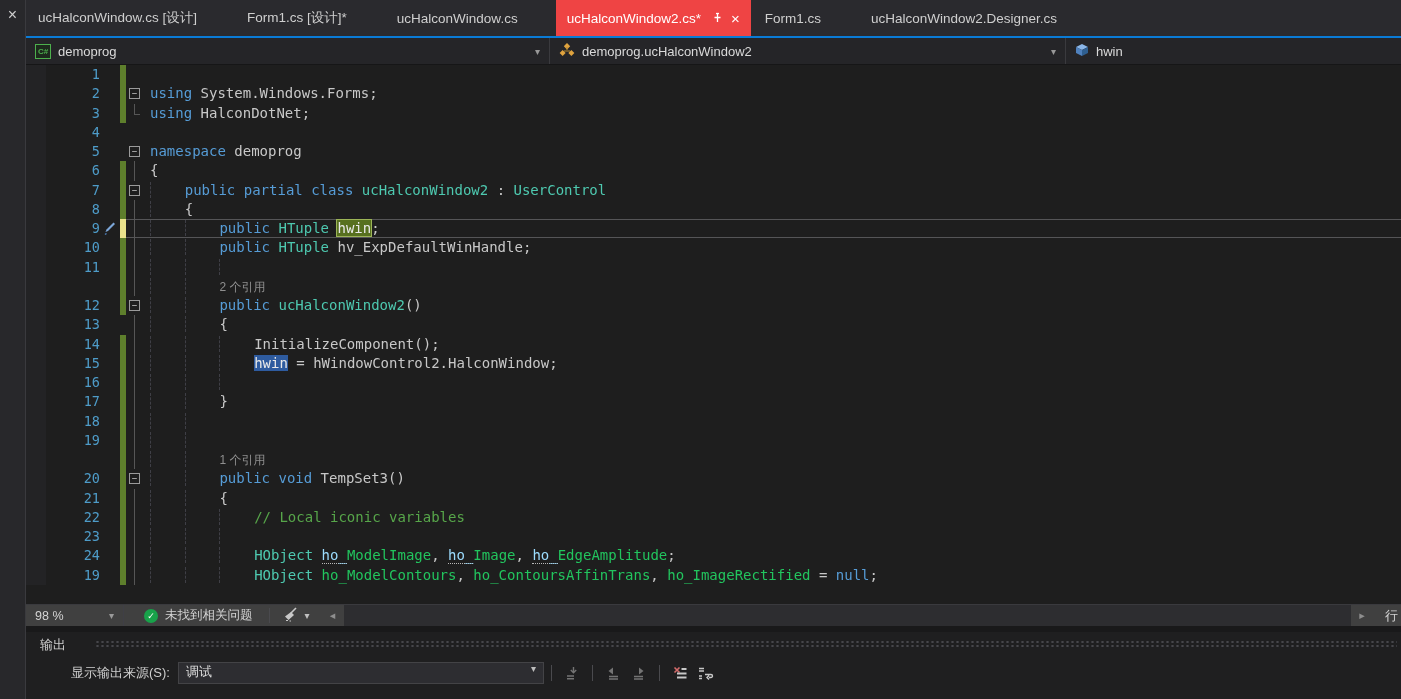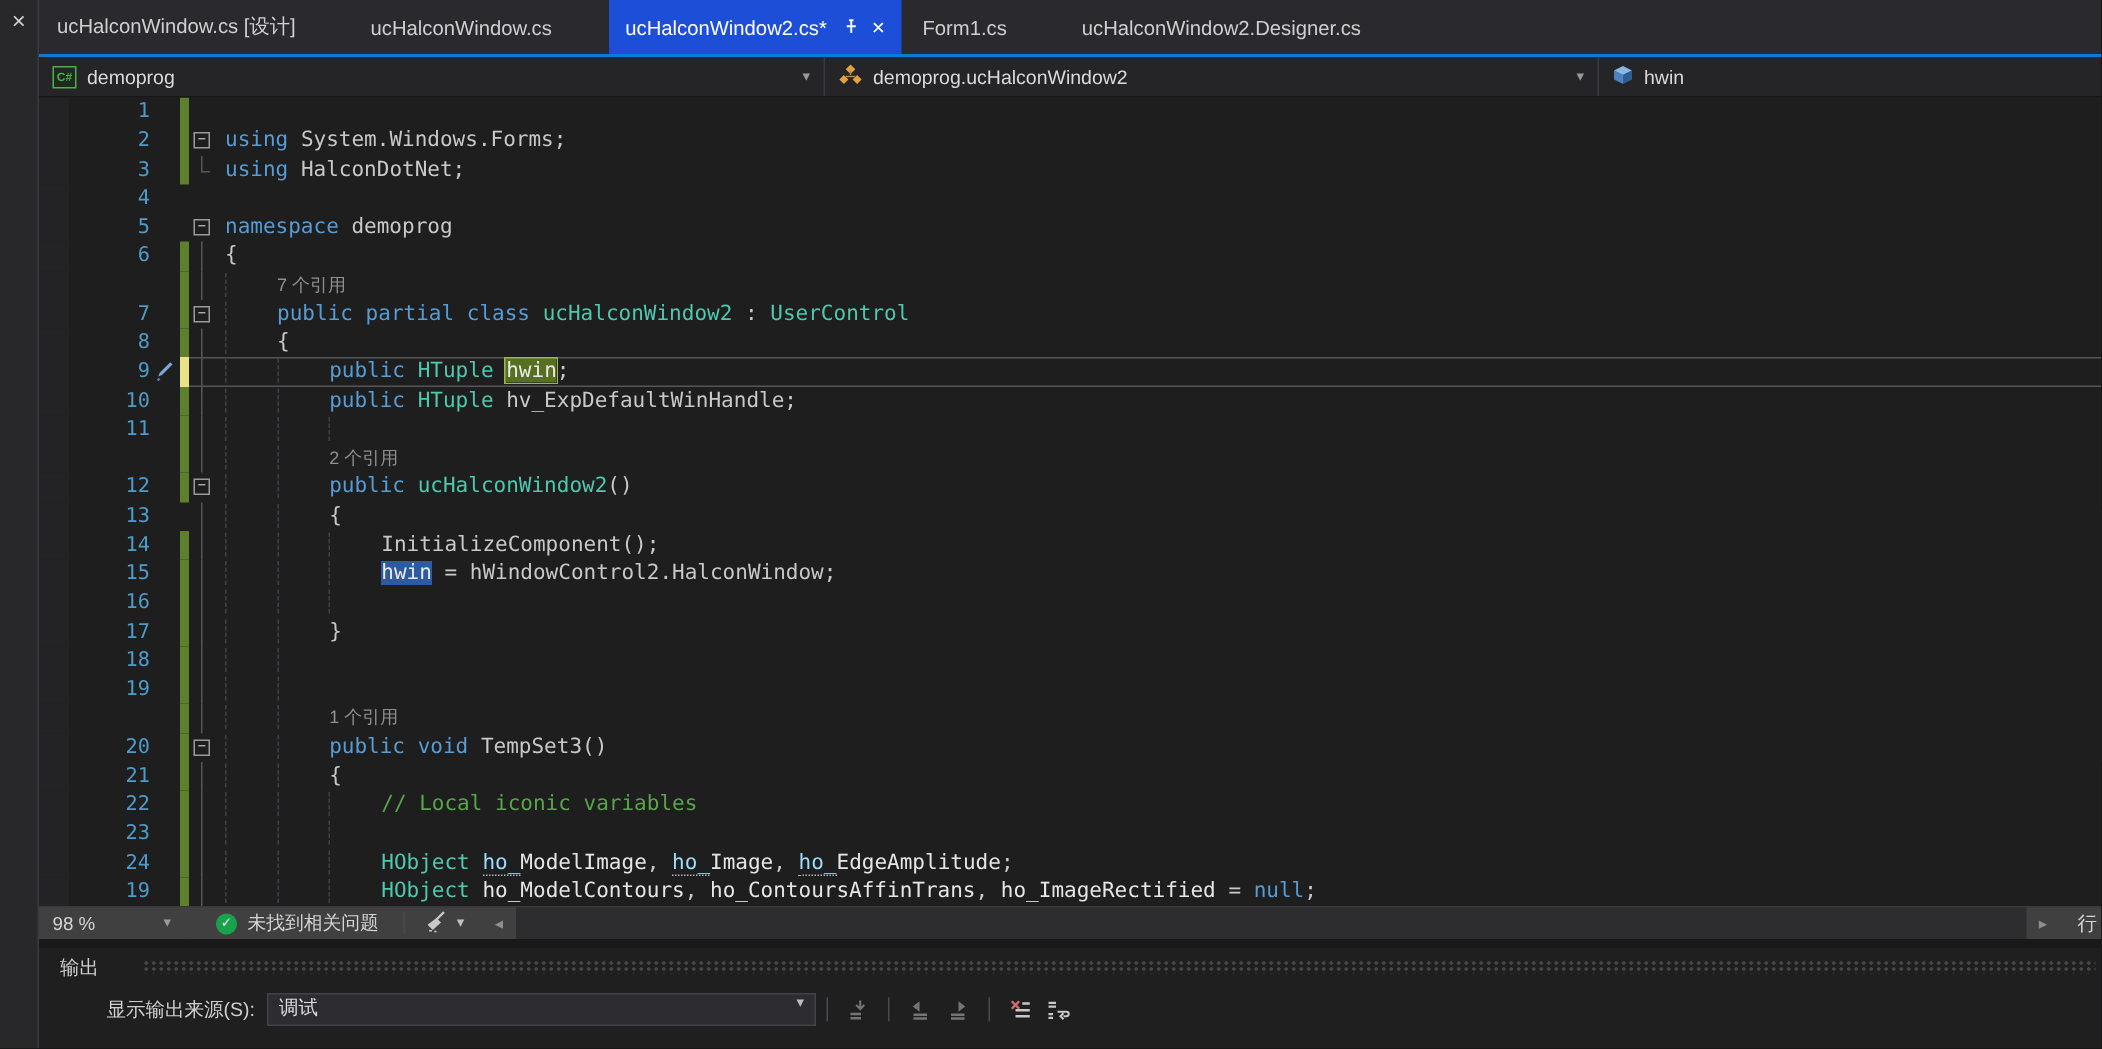--- a/index.html
+++ b/index.html
@@ -6,21 +6,21 @@
   *{box-sizing:border-box;}
   .app{width:1401px;height:699px;display:flex;overflow:hidden;background:#1e1e1e;
        font-family:"Liberation Sans","DejaVu Sans",sans-serif;color:#d0d0d0;}
   
   .rail{width:26px;flex:none;background:#28282b;border-right:1px solid #3a3a3e;display:flex;flex-direction:column;align-items:center;}
   .rail .xbtn{margin-top:7px;font-size:16px;line-height:16px;color:#cfcfcf;cursor:default;}
   .main{flex:1;min-width:0;display:flex;flex-direction:column;}
   
   .tabbar{height:36px;flex:none;background:#2a2a2e;display:flex;align-items:stretch;overflow:hidden;}
   .tab{display:flex;align-items:center;padding:0 12px;margin-right:26px;font-size:13.5px;color:#cfcfcf;white-space:nowrap;}
-  .tab.active{background:#1d4ed8;color:#fff;margin-right:2px;gap:9px;padding:0 11px;}
+  .tab.active{background:#ef4444;color:#fff;margin-right:2px;gap:9px;padding:0 11px;}
   .tab .ticon{display:flex;align-items:center;}
   .tab .tclose{font-size:15px;line-height:15px;}
   .bluebar{height:2px;flex:none;background:#0a7bd6;}
   
   .navbar{height:27px;flex:none;background:#252528;border-bottom:1px solid #161617;display:flex;align-items:stretch;font-size:13px;}
   .nav-combo{display:flex;align-items:center;gap:7px;padding:0 9px;border-right:1px solid #3a3a3e;color:#dadada;}
   .nav-combo.c1{width:524px;}
   .nav-combo.c2{width:516px;}
   .nav-combo.c3{flex:1;border-right:none;}
   .nav-combo .caret{margin-left:auto;color:#989898;font-size:10px;}
@@ -37,21 +37,21 @@
   .m-chg.y{background:#e9e28b;}
   .body{flex:1;min-width:0;display:flex;}
   .row.cur .body{box-shadow:inset 0 1px 0 #555557, inset 0 -1px 0 #555557;}
   .m-fold{width:18px;flex:none;position:relative;}
   .m-fold.line::before{content:"";position:absolute;left:8px;top:0;bottom:0;width:1px;background:#565656;}
   .m-fold.lend::before{content:"";position:absolute;left:8px;top:0;height:55%;width:5px;border-left:1px solid #565656;border-bottom:1px solid #565656;}
   .fb{position:absolute;left:3px;top:4px;width:11px;height:11px;border:1px solid #9a9a9a;background:#1e1e1e;
       color:#c8c8c8;font-size:9px;line-height:9px;text-align:center;}
   pre.code{margin:0;padding-left:6px;white-space:pre;flex:1;min-width:0;overflow:hidden;}
   .tk-kw{color:#569cd6}.tk-ty{color:#4ec9b0}.tk-pl{color:#c8c8c8}.tk-cm{color:#57a64a}
-  .tk-vd{color:#e5e5e5}
+  .tk-vd{color:#22c55e}
   .tk-vdd{color:#9cdcfe;border-bottom:1px dotted #b8b8b8;}
   .tk-cl{color:#8f8f8f;font-size:12px;font-family:"Liberation Sans","DejaVu Sans",sans-serif;}
   .tk-ind{border-left:1px dashed #3f3f46;}
   .tk-hlg{background:#57701f;box-shadow:0 0 0 1px #9cb457;color:#e9e9e9;}
   .tk-hlb{background:#2e5b9f;color:#e9e9e9;}
   
   .editor-bar{height:22px;flex:none;background:#404040;border-top:1px solid #3a3a3e;display:flex;align-items:center;font-size:12.5px;color:#d4d4d4;}
   .zoombox{width:98px;height:100%;display:flex;align-items:center;padding:0 9px;border-right:1px solid #3f3f46;}
   .zoombox .caret{margin-left:auto;color:#9a9a9a;font-size:10px;}
   .health{display:flex;align-items:center;gap:7px;padding:0 16px 0 20px;}
@@ -81,20 +81,23 @@
   <div class="rail">
     <span class="xbtn">×</span>
   </div>
   <div class="main">
 
     <div class="tabbar" id="tabs">
         <div class="tab">
           <span class="tlabel">ucHalconWindow.cs [设计]</span>
         </div>
         <div class="tab">
+          <span class="tlabel">Form1.cs [设计]*</span>
+        </div>
+        <div class="tab">
           <span class="tlabel">ucHalconWindow.cs</span>
         </div>
         <div class="tab active">
           <span class="tlabel">ucHalconWindow2.cs*</span>
           <span class="ticon">
             <svg width="12" height="12" viewBox="0 0 12 12">
               <path d="M7.5 1.5 v4 M4.5 5.5 h6 M7.5 5.5 v4.5" stroke="#fff" stroke-width="1.3" fill="none"></path>
               <path d="M6 1.5 h3" stroke="#fff" stroke-width="1.3"></path>
             </svg>
           </span>
@@ -201,30 +204,20 @@
           <span class="m-num">6</span>
           <span class="m-pencil"></span>
           <span class="m-chg g"></span>
           <div class="body">
             <span class="m-fold line"></span>
             <pre class="code"><span class="tk-pl">{</span></pre>
           </div>
         </div>
         <div class="row">
           <span class="m-glyph"></span>
-          <span class="m-num"></span>
-          <span class="m-pencil"></span>
-          <span class="m-chg g"></span>
-          <div class="body">
-            <span class="m-fold line"></span>
-            <pre class="code"><span class="tk-ind">    </span><span class="tk-cl">7 个引用</span></pre>
-          </div>
-        </div>
-        <div class="row">
-          <span class="m-glyph"></span>
           <span class="m-num">7</span>
           <span class="m-pencil"></span>
           <span class="m-chg g"></span>
           <div class="body">
             <span class="m-fold ">
               <span class="fb">−</span>
             </span>
             <pre class="code"><span class="tk-ind">    </span><span class="tk-kw">public</span><span class="tk-pl"> </span><span class="tk-kw">partial</span><span class="tk-pl"> </span><span class="tk-kw">class</span><span class="tk-pl"> </span><span class="tk-ty">ucHalconWindow2</span><span class="tk-pl"> : </span><span class="tk-ty">UserControl</span></pre>
           </div>
         </div>

